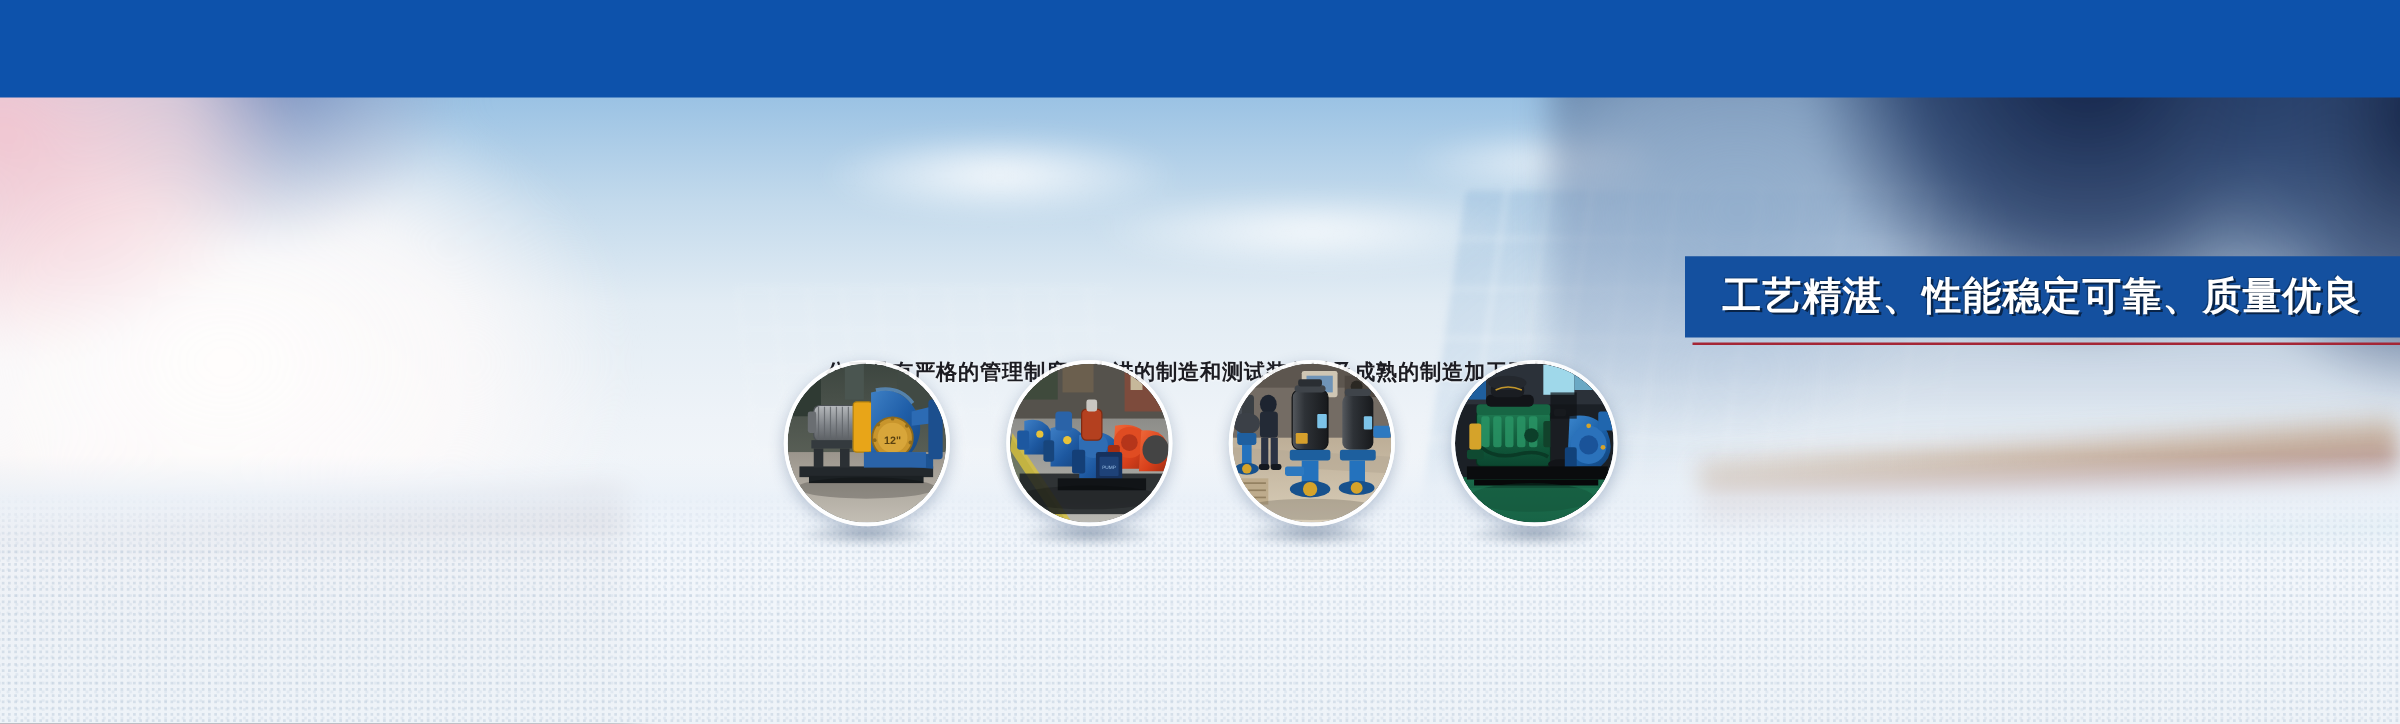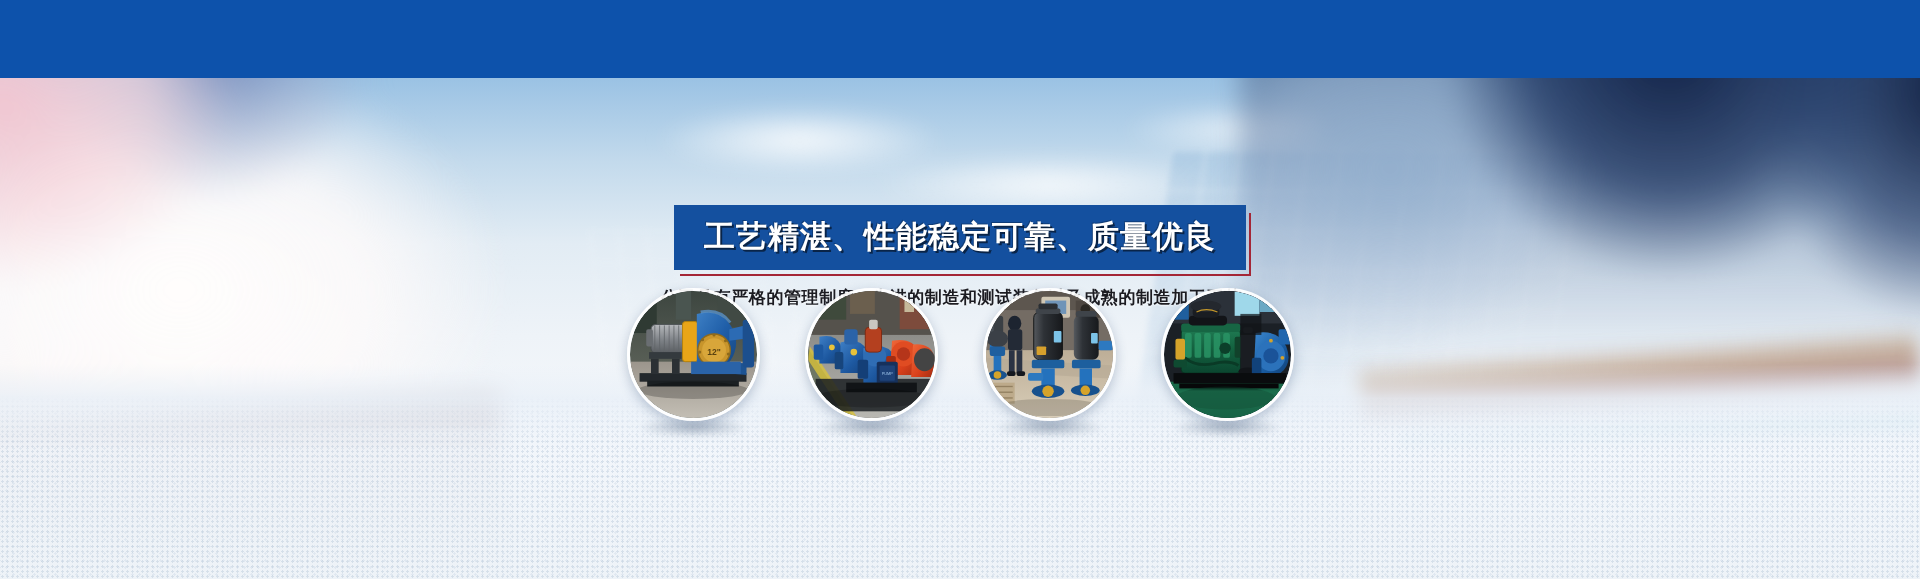--- a/index.html
+++ b/index.html
@@ -81,21 +81,21 @@
     -webkit-mask-image:linear-gradient(to bottom, rgba(0,0,0,0) 0%, #000 28%, #000 100%);
             mask-image:linear-gradient(to bottom, rgba(0,0,0,0) 0%, #000 28%, #000 100%);}
   .bg-horizon{position:absolute;left:0;top:432px;width:100%;height:4px;
     background:linear-gradient(to right, rgba(255,255,255,0), rgba(255,255,255,.85) 25%, rgba(255,255,255,.9) 70%, rgba(255,255,255,0));
     filter:blur(3px);}
 
   
   .topbar{position:absolute;left:0;top:0;width:100%;height:78px;background:#0d52ab;}
 
   
-  .headline-wrap{position:absolute;left:0;top:205px;width:100%;display:flex;justify-content:center;}
+  .headline-wrap{position:absolute;left:0;top:205px;width:100%;display:flex;justify-content:flex-end;}
   .headline-box{position:relative;display:inline-block;background:#14509f;
     padding:13px 30px 14px 30px;}
   .headline-box::after{content:"";position:absolute;left:6px;top:8px;right:-5px;bottom:-6px;
     border-right:2px solid #a42636;border-bottom:2px solid #a42636;pointer-events:none;}
   .headline-text{position:relative;z-index:2;color:#fff;font-size:31px;font-weight:bold;
     letter-spacing:1px;line-height:1.22;white-space:nowrap;
     text-shadow:2px 2px 0 rgba(0,0,0,.55), -1px -1px 0 rgba(0,0,0,.25);}
 
   
   .subtitle{position:absolute;left:0;top:286px;width:100%;text-align:center;

